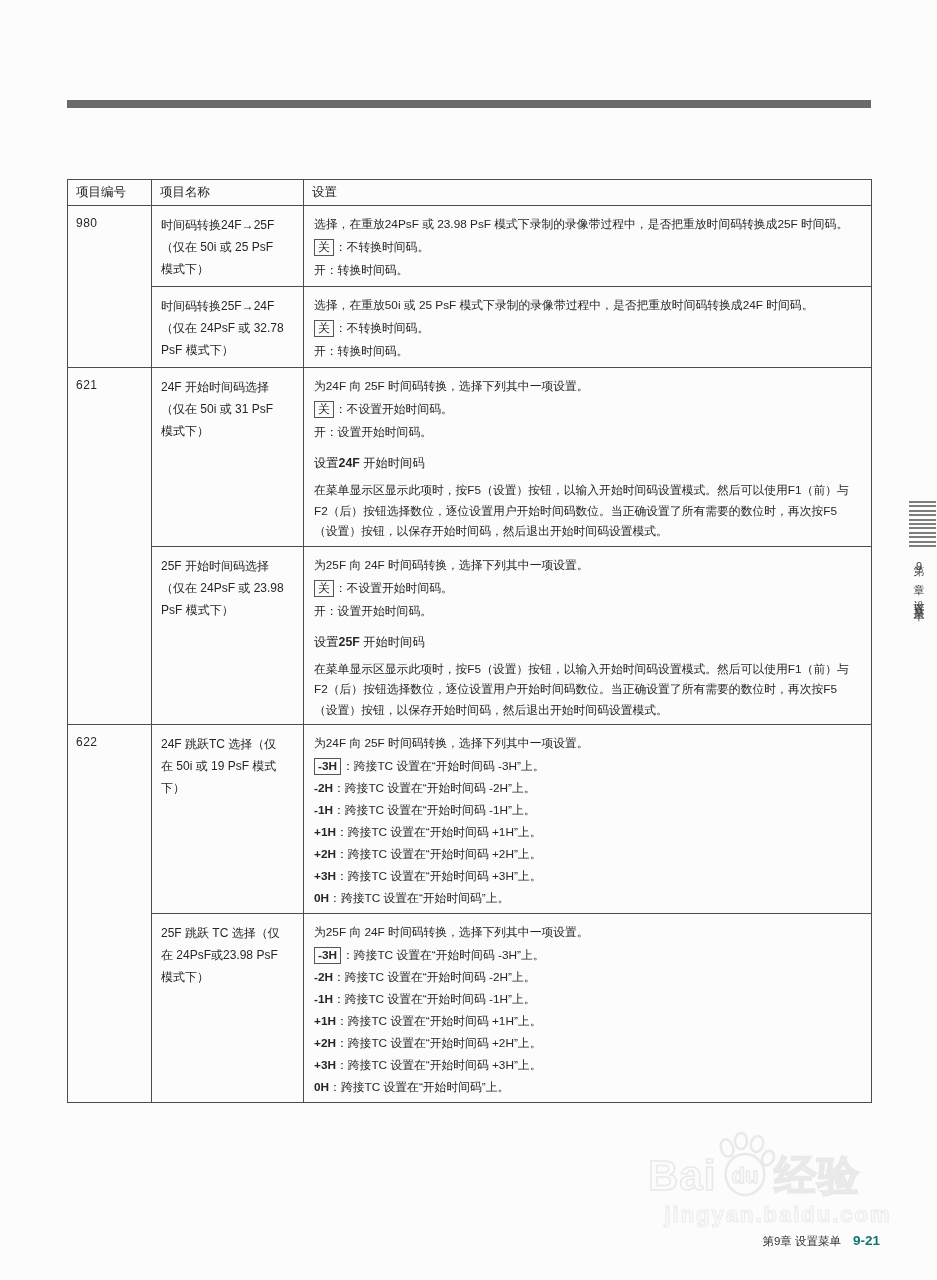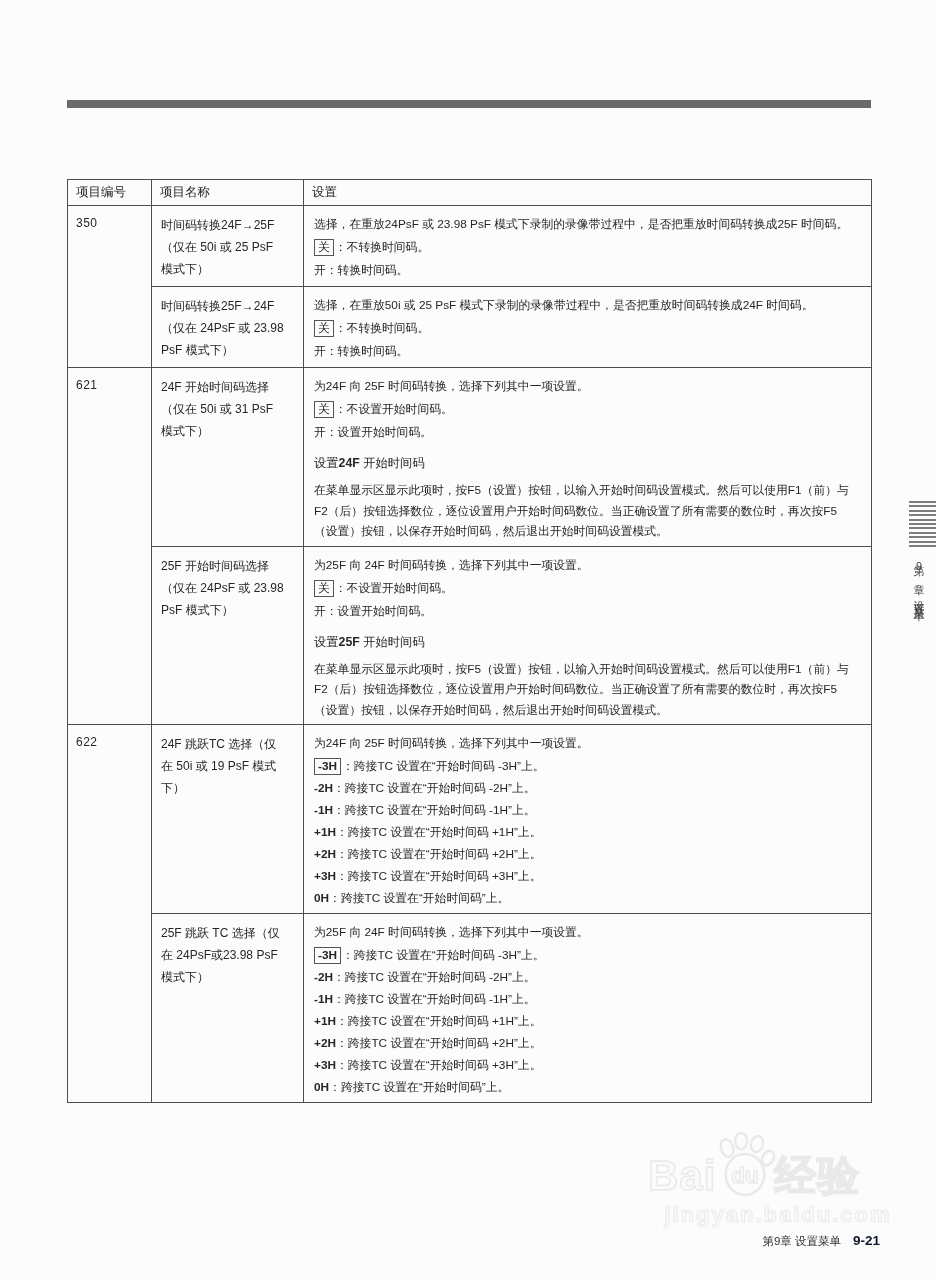--- a/index.html
+++ b/index.html
@@ -77,21 +77,21 @@
     margin-top:-4px; text-align:center;
     font-size:22px; font-weight:bold; color:#fbfbfb;
     -webkit-text-stroke:1.2px #ececec; letter-spacing:2px;
   }
 
   .footer {
     position:absolute; right:57px; top:1231px; text-align:right;
     white-space:nowrap;
   }
   .footer .chapter { font-size:11.5px; color:#333; }
-  .footer .pageno  { font-size:13.5px; font-weight:bold; color:#0f172a; margin-left:12px; }
+  .footer .pageno  { font-size:13.5px; font-weight:bold; color:#0f766e; margin-left:12px; }
 </style>
 </head>
 <body>
 
 <div class="page">
 
   <div class="top-bar"></div>
 
 
   <table class="menu">
@@ -103,30 +103,30 @@
     <thead>
       <tr>
         <th>项目编号</th>
         <th>项目名称</th>
         <th>设置</th>
       </tr>
     </thead>
     <tbody>
 
       <tr class="r620a">
-        <td class="id-cell" rowspan="2">350</td>
+        <td class="id-cell" rowspan="2">980</td>
         <td class="name-cell">时间码转换24F→25F（仅在 50i 或 25 PsF 模式下）</td>
         <td class="set-cell">
           <div class="intro">选择，在重放24PsF 或 23.98 PsF 模式下录制的录像带过程中，是否把重放时间码转换成25F 时间码。</div>
           <div class="opt"><span class="olabel boxed">关</span><span>：不转换时间码。</span></div>
           <div class="opt"><span class="olabel">开</span><span>：转换时间码。</span></div>
         </td>
       </tr>
       <tr class="r620b">
-        <td class="name-cell">时间码转换25F→24F（仅在 24PsF 或 23.98 PsF 模式下）</td>
+        <td class="name-cell">时间码转换25F→24F（仅在 24PsF 或 32.78 PsF 模式下）</td>
         <td class="set-cell">
           <div class="intro">选择，在重放50i 或 25 PsF 模式下录制的录像带过程中，是否把重放时间码转换成24F 时间码。</div>
           <div class="opt"><span class="olabel boxed">关</span><span>：不转换时间码。</span></div>
           <div class="opt"><span class="olabel">开</span><span>：转换时间码。</span></div>
         </td>
       </tr>
 
       <tr class="r621a">
         <td class="id-cell" rowspan="2">621</td>
         <td class="name-cell">24F 开始时间码选择（仅在 50i 或 31 PsF 模式下）</td>

